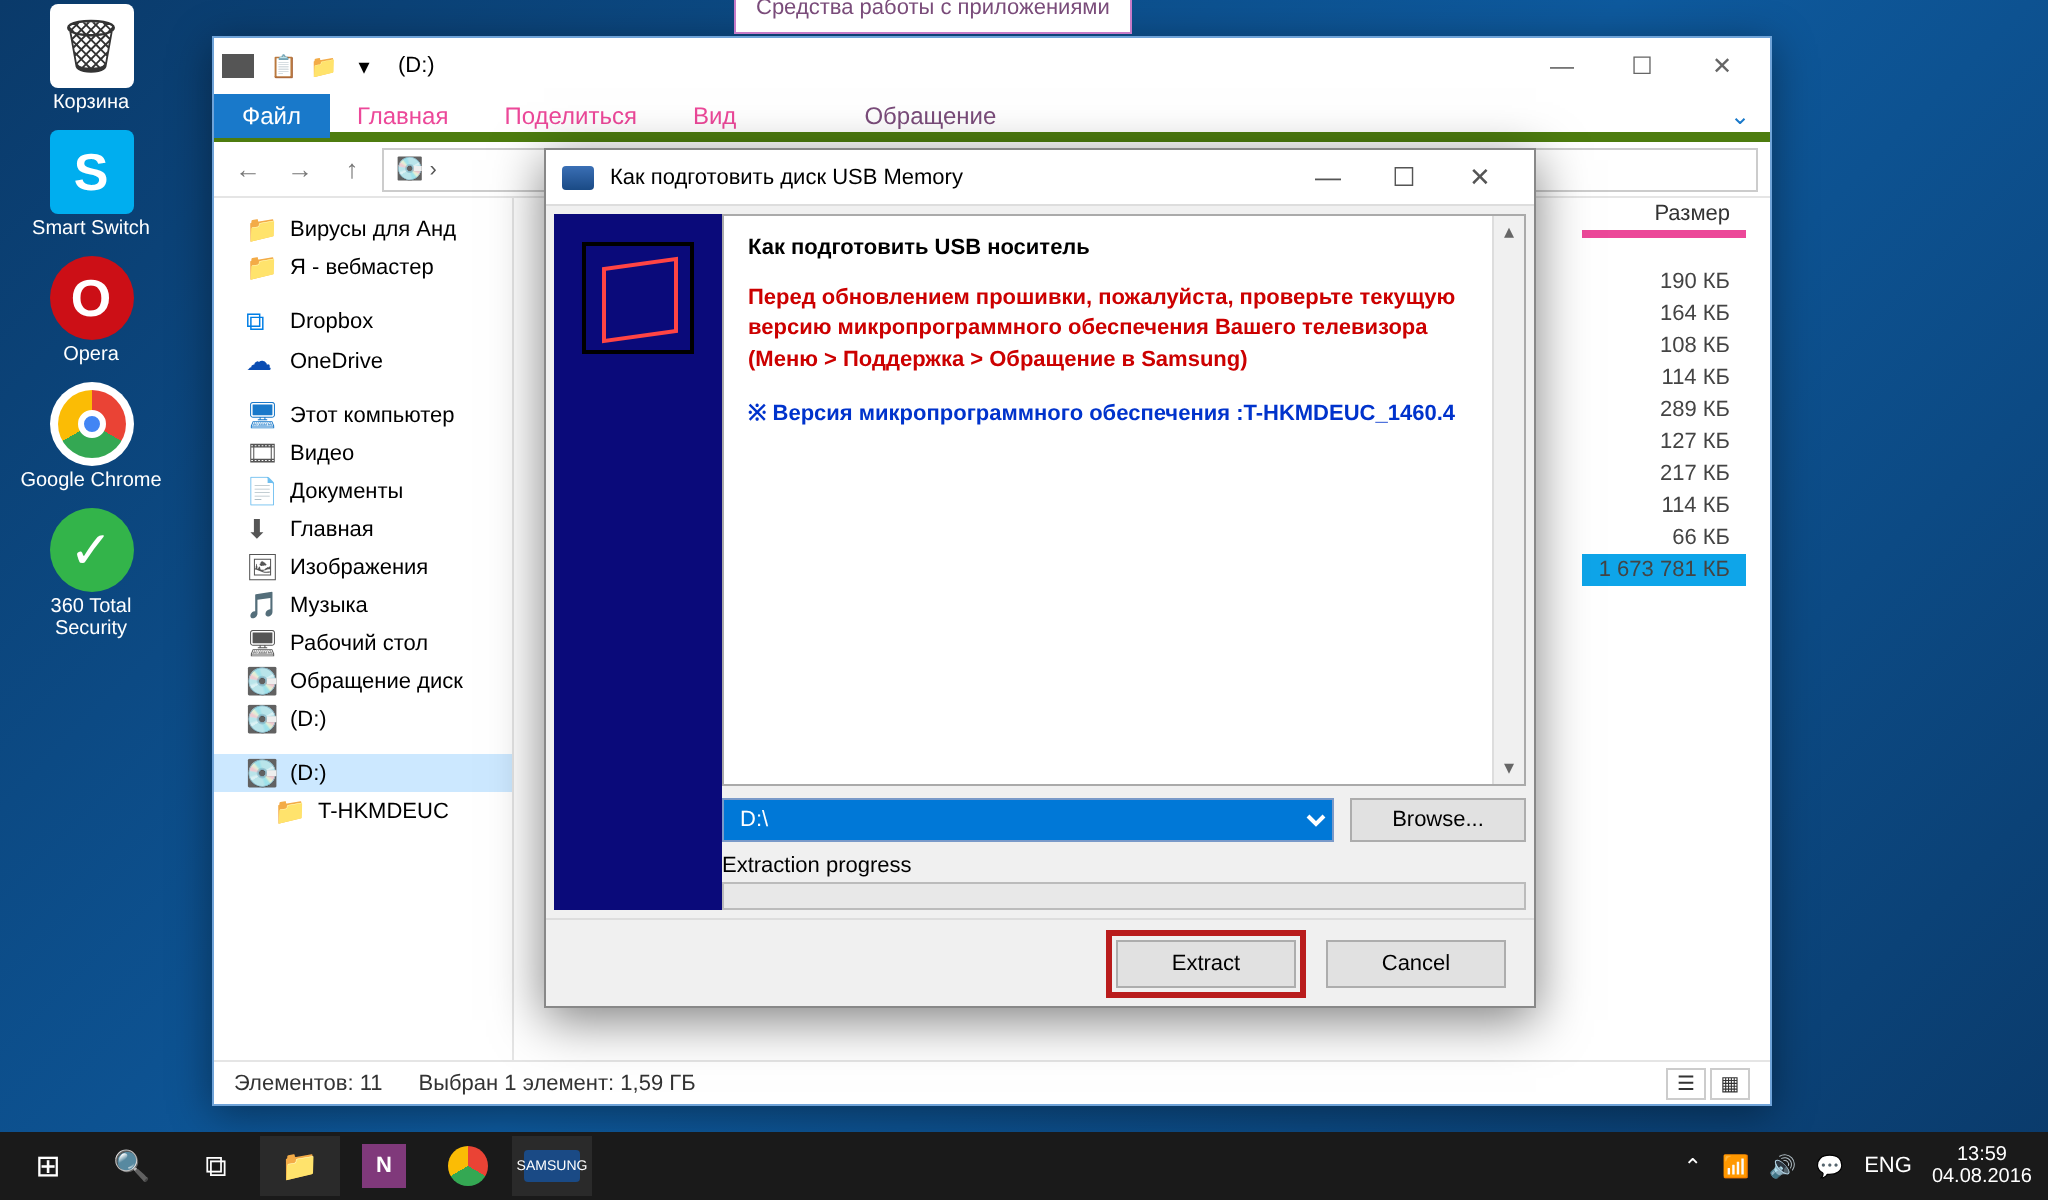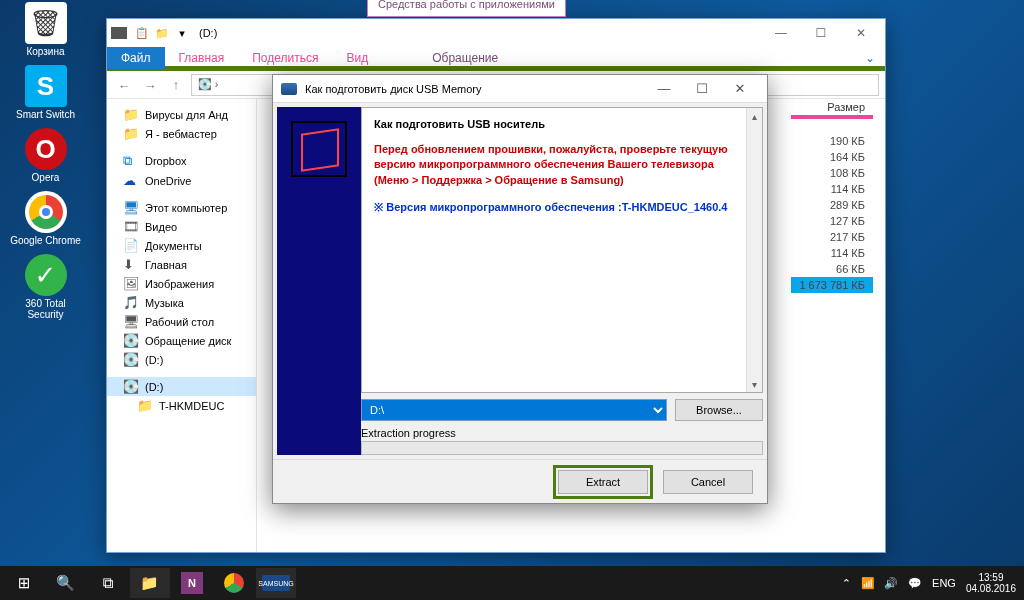--- a/index.html
+++ b/index.html
@@ -64,21 +64,21 @@
 .dialog .destrow { display:flex; flex-direction:column; gap:2px; }
 .dialog .destrow label { font-size:11px; }
 .dialog .destrow .row { display:flex; gap:8px; }
 .dialog .destrow select { flex:1; height:22px; border:1px solid #7a9ac9; font-size:11px; padding:0 4px; background:#fff; color:#000; }
 .dialog .destrow select.hl { background:#0078d7; color:#fff; }
 .dialog .destrow button { width:88px; height:22px; font-size:11px; background:#e1e1e1; border:1px solid #adadad; cursor:pointer; }
 .dialog .progrow label { font-size:11px; }
 .dialog .progrow .bar { height:14px; border:1px solid #bbb; background:#e8e8e8; margin-top:2px; }
 .dialog .dbuttons { height:44px; border-top:1px solid #ddd; display:flex; align-items:center; justify-content:flex-end; gap:10px; padding:0 14px; background:#f0f0f0; }
 .dialog .dbuttons button { width:90px; height:24px; font-size:11px; background:#e1e1e1; border:1px solid #adadad; cursor:pointer; }
-.dialog .dbuttons .extract-wrap { border:3px solid #4d7c0f; padding:2px; }
+.dialog .dbuttons .extract-wrap { border:3px solid #b91c1c; padding:2px; }
 </style>
 </head>
 <body>
 
 <div class="desktop">
   <div class="desktop-icons">
     <div class="dicon"><div class="iconbox" style="background:#fff;color:#333">🗑</div><span>Корзина</span></div>
     <div class="dicon"><div class="iconbox" style="background:#00aeef;color:#fff;font-weight:bold">S</div><span>Smart Switch</span></div>
     <div class="dicon"><div class="iconbox" style="background:#cc0f16;color:#fff;border-radius:50%;font-weight:bold">O</div><span>Opera</span></div>
     <div class="dicon"><div class="iconbox" style="background:#fff;border-radius:50%">
@@ -200,20 +200,28 @@
           <div class="sizecol">114 КБ</div>
           <div class="sizecol">289 КБ</div>
           <div class="sizecol">127 КБ</div>
           <div class="sizecol">217 КБ</div>
           <div class="sizecol">114 КБ</div>
           <div class="sizecol">66 КБ</div>
           <div class="sizecol" style="background:#0ea5e9">1 673 781 КБ</div>
         </div>
       </div>
     </div>
+    <div class="statusbar">
+      <span>Элементов: 11</span>
+      <span>Выбран 1 элемент: 1,59 ГБ</span>
+      <div class="viewbtns">
+        <span>☰</span>
+        <span>▦</span>
+      </div>
+    </div>
   </div>
 
   <div class="dialog">
     <div class="dtitle">
       <span class="dico"></span>
       <span>Как подготовить диск USB Memory</span>
       <div class="winctrl">
         <span>—</span>
         <span>☐</span>
         <span>✕</span>

